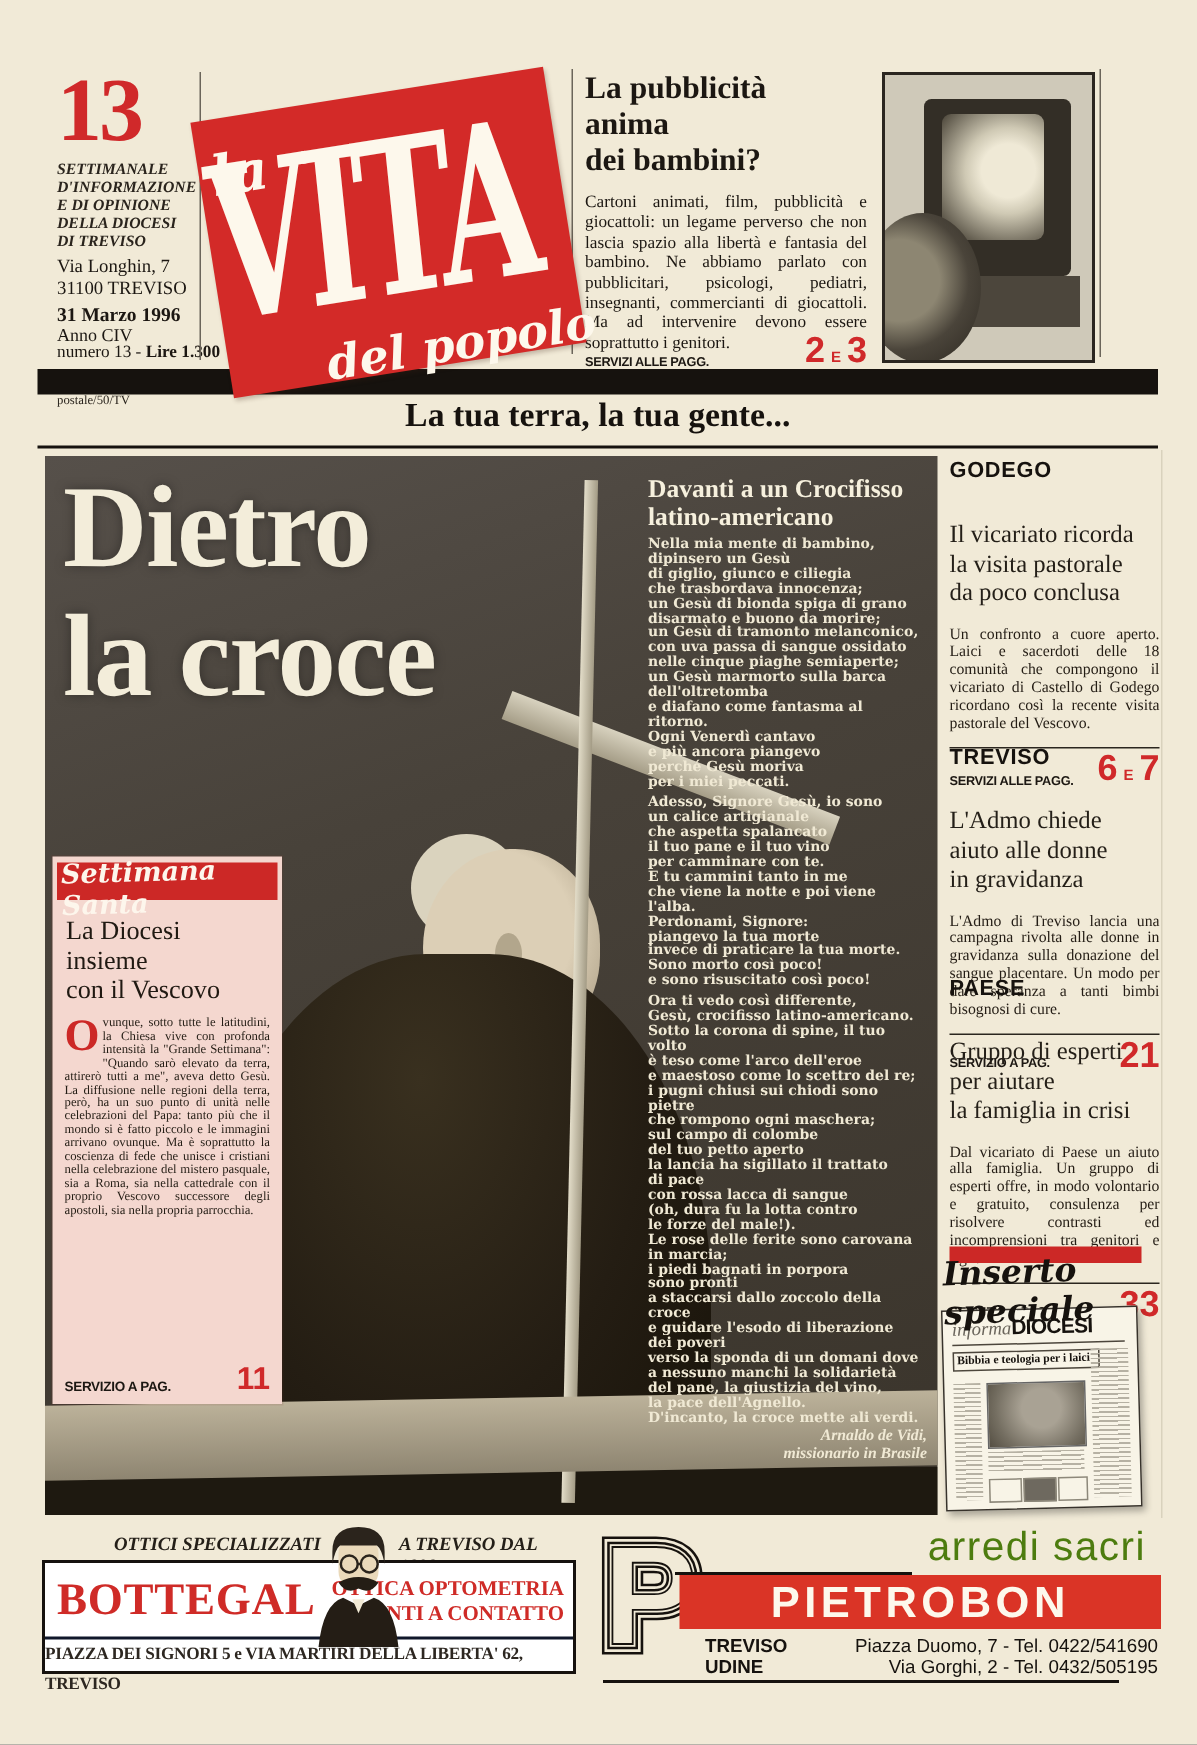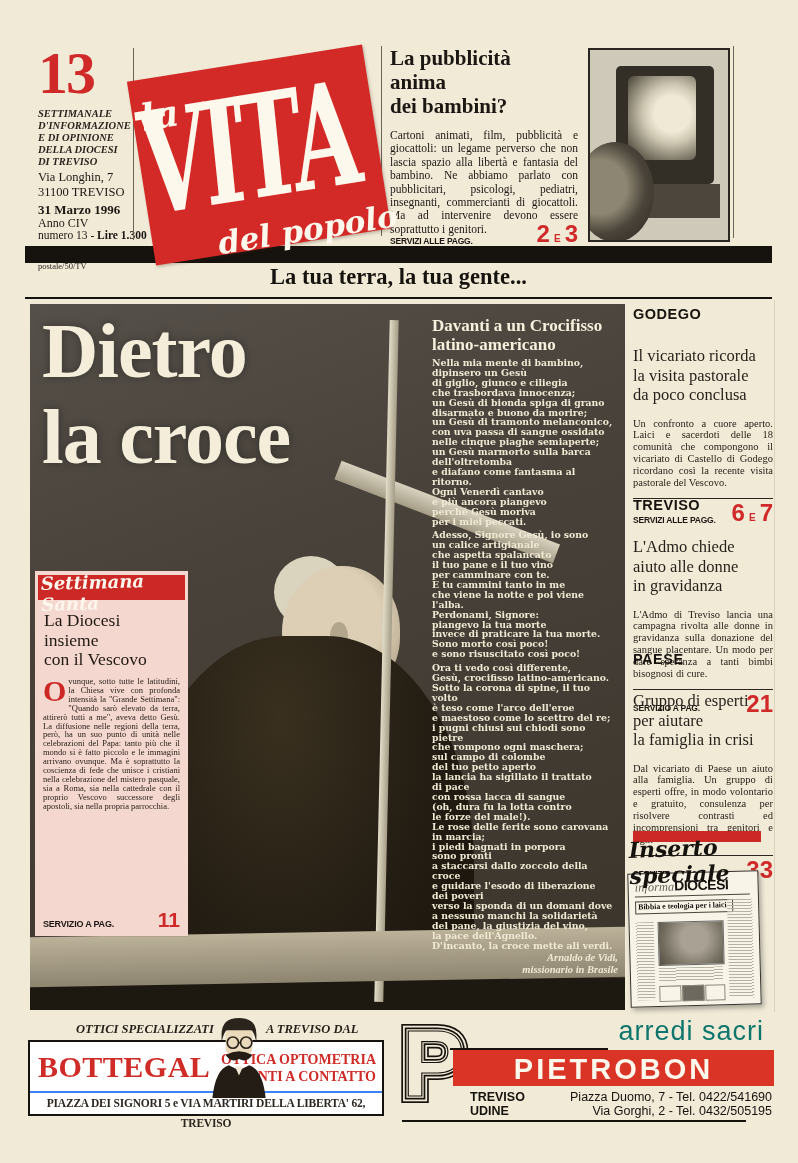--- a/index.html
+++ b/index.html
@@ -102,25 +102,25 @@
   #thumb-photo{position:absolute;left:28px;top:48px;width:64px;height:42px;
     background:radial-gradient(circle at 55% 40%,#a9a294 0 30%,#756f62 70%,#544e42 100%);border:1px solid #666;}
   .tbox{position:absolute;border:1px solid #8d887a;}
   
   #bottegal{left:28px;top:1018px;width:356px;height:96px;}
   #bottegal-tagline-left{position:absolute;left:48px;top:4px;font-style:italic;font-weight:bold;font-size:12.5px;color:#241f18;}
   #bottegal-tagline-right{position:absolute;left:238px;top:4px;font-style:italic;font-weight:bold;font-size:12.5px;color:#241f18;}
   #bottegal-box{position:absolute;left:0;top:22px;width:352px;height:72px;border:2px solid #16120e;background:#ffffff;}
   #bottegal-name{position:absolute;left:8px;top:8px;font-weight:bold;font-size:30px;letter-spacing:.5px;color:#cf2b27;}
   #bottegal-services{position:absolute;right:6px;top:9px;text-align:right;font-weight:bold;font-size:14px;line-height:17px;color:#cf2b27;}
-  #bottegal-address{position:absolute;left:0;right:0;bottom:0;height:21px;border-top:2px solid #3b82f6;
-    text-align:center;font-weight:bold;font-size:11.5px;line-height:20px;letter-spacing:-.2px;color:#2d2721;}
+  #bottegal-address{position:absolute;left:0;right:0;bottom:0;height:21px;border-top:2px solid #0f172a;
+    text-align:left;font-weight:bold;font-size:11.5px;line-height:20px;letter-spacing:-.2px;color:#2d2721;}
   #bottegal-man{position:absolute;left:180px;top:-2px;width:62px;height:82px;z-index:3;}
   #pietrobon{left:392px;top:1016px;width:382px;height:108px;}
-  #pietrobon-category{position:absolute;right:10px;top:0px;font-family:"Liberation Sans",sans-serif;font-size:27px;letter-spacing:1px;color:#0f766e;}
+  #pietrobon-category{position:absolute;right:10px;top:0px;font-family:"Liberation Sans",sans-serif;font-size:27px;letter-spacing:1px;color:#4d7c0f;}
   #pietrobon-topline{position:absolute;left:58px;top:32px;width:158px;height:2px;background:#16120e;}
   #pietrobon-bar{position:absolute;left:61px;top:34px;width:321px;height:36px;background:#da3426;}
   #pietrobon-name{position:absolute;left:0;right:0;top:3px;text-align:center;font-family:"Liberation Sans",sans-serif;
     font-weight:900;font-size:29px;letter-spacing:3px;color:#fdf8ec;}
   #pietrobon-locations{position:absolute;right:2px;top:74px;}
   .loc-row{display:flex;font-family:"Liberation Sans",sans-serif;font-size:12.5px;line-height:14px;color:#16120e;}
   .loc-city{width:66px;text-align:left;font-weight:bold;}
   .loc-detail{width:236px;text-align:right;}
   #pietrobon-bottomline{position:absolute;left:10px;top:104px;width:344px;height:2px;background:#16120e;}
   #p-logo{position:absolute;left:4px;top:-2px;width:74px;height:104px;}

